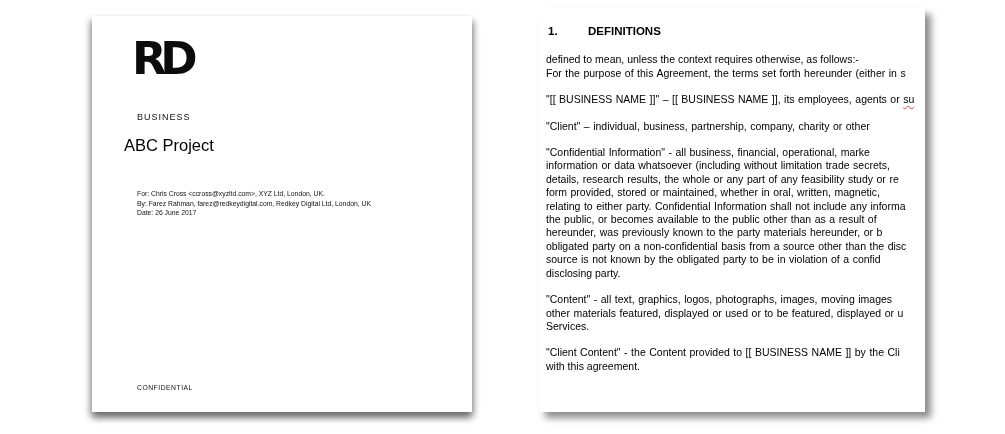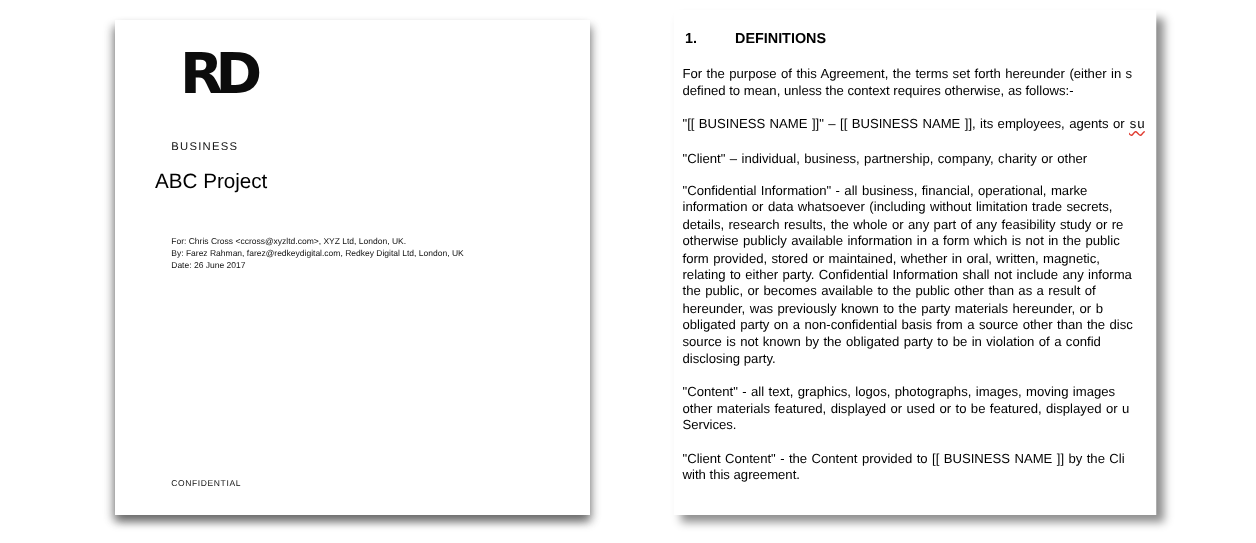--- a/index.html
+++ b/index.html
@@ -19,21 +19,21 @@
 
   
   .page-left {
     left: 92px; top: 16px;
     width: 380px; height: 396px;
     box-shadow: 0 6px 7px rgba(0,0,0,0.40),
                 3px 4px 7px rgba(0,0,0,0.18),
                 -3px 4px 7px rgba(0,0,0,0.18);
   }
   .logo {
-    position: absolute; left: 52px; top: 20px;
+    position: absolute; left: 40px; top: 20px;
     font-family: "DejaVu Sans", sans-serif;
     font-weight: bold;
     font-size: 45px;
     line-height: 1;
     letter-spacing: -0.14em;
     color: #0c0c0c;
   }
   .kicker {
     position: absolute; left: 45px; top: 96px;
     font-size: 9px; letter-spacing: 1px;
@@ -79,21 +79,20 @@
     white-space: nowrap;
     word-spacing: 0.6px;
   }
   .tline.last { word-spacing: 0; }
   .squiggle {
     text-decoration: underline;
     text-decoration-style: wavy;
     text-decoration-color: #e03c31;
     text-decoration-thickness: 1px;
     text-underline-offset: 2px;
-    font-family: Liberation Mono, monospace;
   }
 </style>
 </head>
 <body>
 
 <div class="page page-left">
   <div class="logo">RD</div>
   <div class="kicker">BUSINESS</div>
   <div class="cover-title">ABC Project</div>
   <div class="meta">
@@ -105,37 +104,36 @@
 </div>
 
 <div class="page page-right">
   <div class="doc-body">
 
     <div class="heading">
       <span class="hnum">1.</span><span>DEFINITIONS</span>
     </div>
 
     <div class="para">
+      <div class="tline last">defined to mean, unless the context requires otherwise, as follows:-</div>
       <div class="tline">For the purpose of this Agreement, the terms set forth hereunder (either in s</div>
-      <div class="tline last">defined to mean, unless the context requires otherwise, as follows:-</div>
     </div>
 
     <div class="para">
       <div class="tline"><span>"[[ BUSINESS NAME ]]" – [[ BUSINESS NAME ]], its employees, agents or </span><span class="squiggle">su</span></div>
     </div>
 
     <div class="para">
       <div class="tline">"Client" – individual, business, partnership, company, charity or other</div>
     </div>
 
     <div class="para">
       <div class="tline">"Confidential Information" - all business, financial, operational, marke</div>
       <div class="tline">information or data whatsoever (including without limitation trade secrets,</div>
       <div class="tline">details, research results, the whole or any part of any feasibility study or re</div>
-      <div class="tline">otherwise publicly available information in a form which is not in the public</div>
       <div class="tline">form provided, stored or maintained, whether in oral, written, magnetic,</div>
       <div class="tline">relating to either party. Confidential Information shall not include any informa</div>
       <div class="tline">the public, or becomes available to the public other than as a result of</div>
       <div class="tline">hereunder, was previously known to the party materials hereunder, or b</div>
       <div class="tline">obligated party on a non-confidential basis from a source other than the disc</div>
       <div class="tline">source is not known by the obligated party to be in violation of a confid</div>
       <div class="tline last">disclosing party.</div>
     </div>
 
     <div class="para">

